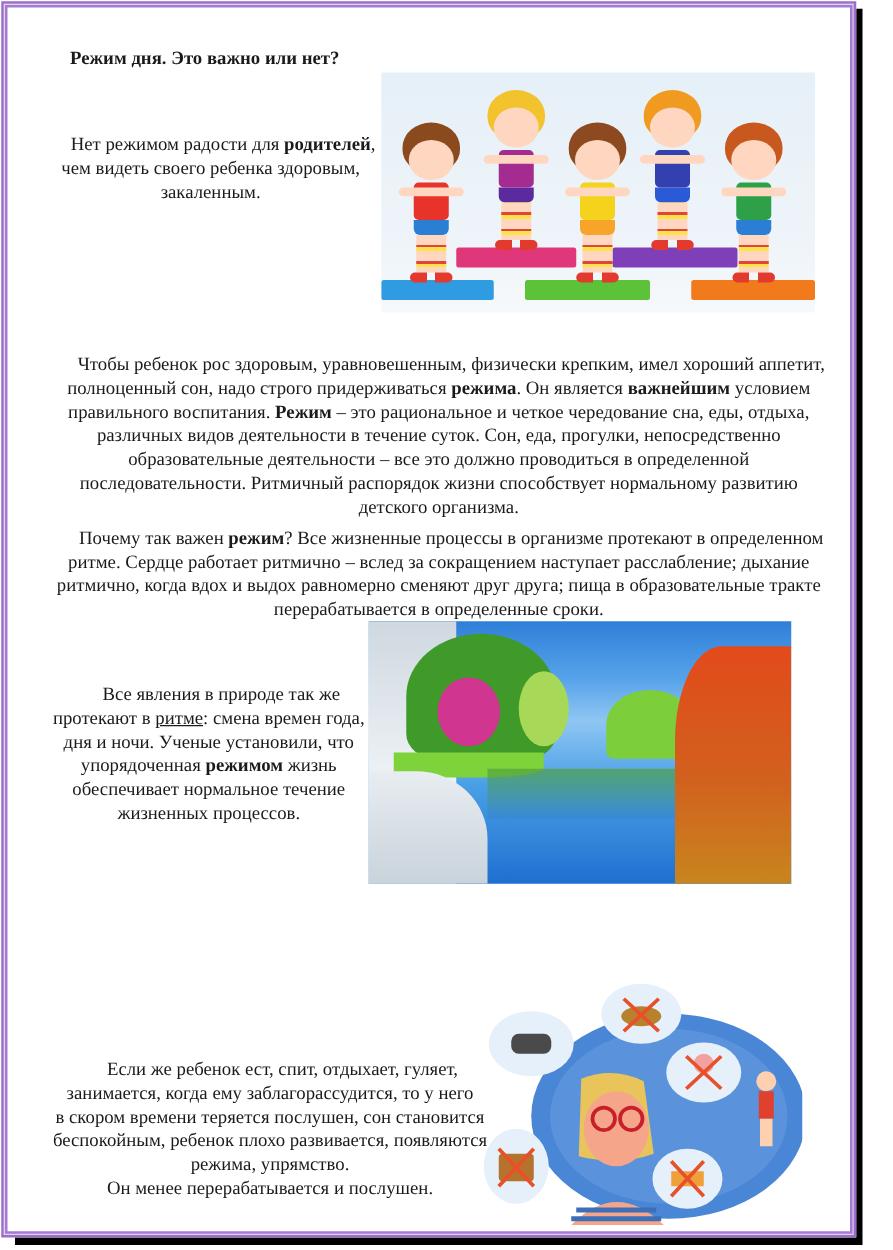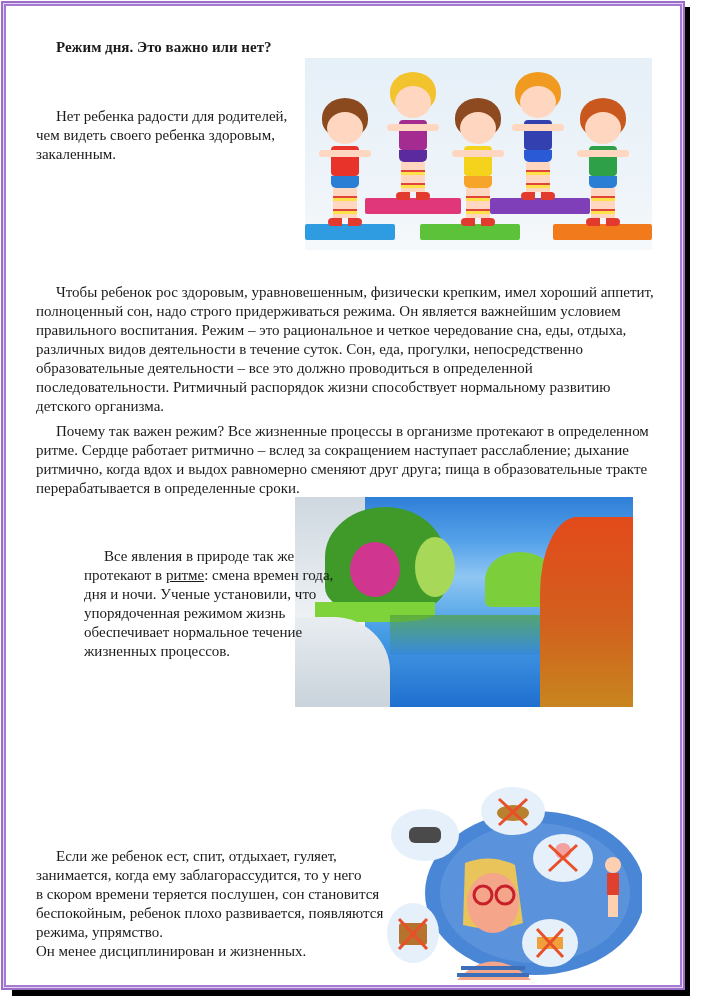--- a/index.html
+++ b/index.html
@@ -2,23 +2,23 @@
 <html><head>
 <meta charset="utf-8">
 <style>
   html, body { margin:0; padding:0; background:#ffffff; }
   body { width:714px; height:1000px; position:relative; overflow:hidden;
          font-family:"Liberation Serif", "DejaVu Serif", serif; color:#1a1a1a; }
   .shadow { position:absolute; left:12px; top:7px; width:678px; height:989px; background:#000; }
   .frame { position:absolute; left:1px; top:1px; width:680px; height:985px; background:#fff;
            border:2px solid #9b6fc8; box-shadow: inset 0 0 0 1px #e3d2f3, inset 0 0 0 3px #a57ad3; }
   .page { position:absolute; left:0; top:0; width:714px; height:1000px; }
-  .txt { position:absolute; font-size:15px; line-height:19px; }
+  .txt { position:absolute; font-size:15px; line-height:19px;text-align:center; }
   .indent { text-indent:20px; }
-  b { font-weight:normal; }
+  b { font-weight:bold; }
   u { text-decoration:underline; }
   .img { position:absolute; overflow:hidden; }
 
   
   .kids { left:305px; top:58px; width:347px; height:192px;
           background:linear-gradient(180deg,#e6f0f8 0%,#eef4f9 70%,#f6f9fb 100%); }
   .mat { position:absolute; height:16px; border-radius:2px; }
   .kid { position:absolute; width:56px; }
   .kid .hair { width:46px; height:40px; border-radius:50% 50% 45% 45%; margin:0 auto; }
   .kid .face { width:36px; height:32px; background:#ffd7c0; border-radius:50%; margin:-26px auto 0; position:relative; }
@@ -41,21 +41,21 @@
 </head>
 <body>
 
 <div class="page">
   <div class="shadow"></div>
   <div class="frame"></div>
 
   <div class="txt" style="left:56px;top:38px;font-weight:bold;">Режим дня. Это важно или нет?</div>
 
   <div class="txt indent" style="left:36px;top:107px;width:265px;">
-    <span>Нет ребенка радости для </span><b>родителей</b><span>, чем видеть своего ребенка здоровым, закаленным.</span>
+    <span>Нет режимом радости для </span><b>родителей</b><span>, чем видеть своего ребенка здоровым, закаленным.</span>
   </div>
 
   <div class="img kids">
     <div class="mat" style="left:0;top:166px;width:90px;background:#2f9be0;"></div>
     <div class="mat" style="left:60px;top:140px;width:96px;background:#e0367a;"></div>
     <div class="mat" style="left:115px;top:166px;width:100px;background:#5bc23a;"></div>
     <div class="mat" style="left:185px;top:140px;width:100px;background:#7f3fb8;"></div>
     <div class="mat" style="left:248px;top:166px;width:99px;background:#f07a1c;"></div>
 
     <div class="kid" style="left:12px;top:40px;">
@@ -123,32 +123,32 @@
     <div class="n-part" style="left:30px;top:10px;width:120px;height:100px;border-radius:50% 50% 20% 20%;background:#3f9a2a;"></div>
     <div class="n-part" style="left:55px;top:45px;width:50px;height:55px;border-radius:50%;background:#d0358f;"></div>
     <div class="n-part" style="left:120px;top:40px;width:40px;height:60px;border-radius:50%;background:#a8d858;"></div>
     <div class="n-part" style="left:190px;top:55px;width:70px;height:55px;border-radius:50% 50% 10% 10%;background:#7ccf3a;"></div>
     <div class="n-part" style="left:245px;top:20px;width:93px;height:190px;border-radius:40% 0 0 0;background:linear-gradient(180deg,#e34a1a,#d2601e 55%,#c8851e);"></div>
     <div class="n-part" style="left:20px;top:105px;width:120px;height:20px;background:#7ed23a;border-radius:0 0 40% 0;"></div>
     <div class="n-part" style="left:0;top:120px;width:95px;height:90px;background:linear-gradient(180deg,#e8edf1,#c9d3db);border-radius:0 60% 0 0;"></div>
     <div class="n-part" style="left:95px;top:118px;width:150px;height:40px;background:linear-gradient(180deg,rgba(80,160,60,.7),rgba(40,110,200,.2));"></div>
   </div>
 
-  <div class="txt indent" style="left:36px;top:547px;width:262px;margin-left:48px;">
+  <div class="txt indent" style="left:36px;top:547px;width:262px;">
     <span>Все явления в природе так же протекают в </span><u>ритме</u><span>: смена времен года, дня и ночи. Ученые установили, что упорядоченная </span><b>режимом</b><span> жизнь обеспечивает нормальное течение жизненных процессов.</span>
   </div>
 
 
   <div class="txt" style="left:36px;top:847px;width:360px;">
     <div style="text-indent:20px;">Если же ребенок ест, спит, отдыхает, гуляет,</div>
     <div>занимается, когда ему заблагорассудится, то у него</div>
     <div>в скором времени теряется послушен, сон становится</div>
     <div>беспокойным, ребенок плохо развивается, появляются</div>
     <div>режима, упрямство.</div>
-    <div>Он менее дисциплинирован и жизненных.</div>
+    <div>Он менее перерабатывается и послушен.</div>
   </div>
 
   <div class="img mom">
     <svg width="257" height="197" viewBox="0 0 257 197">
       <ellipse cx="150" cy="110" rx="110" ry="82" fill="#4a86d6"></ellipse>
       <ellipse cx="150" cy="110" rx="95" ry="70" fill="#6aa0e2" opacity="0.5"></ellipse>
 
       <ellipse cx="40" cy="52" rx="34" ry="26" fill="#e6f0fa"></ellipse>
       <rect x="24" y="44" width="32" height="16" rx="6" fill="#4a4a4a"></rect>
       <ellipse cx="128" cy="28" rx="32" ry="24" fill="#e6f0fa"></ellipse>

